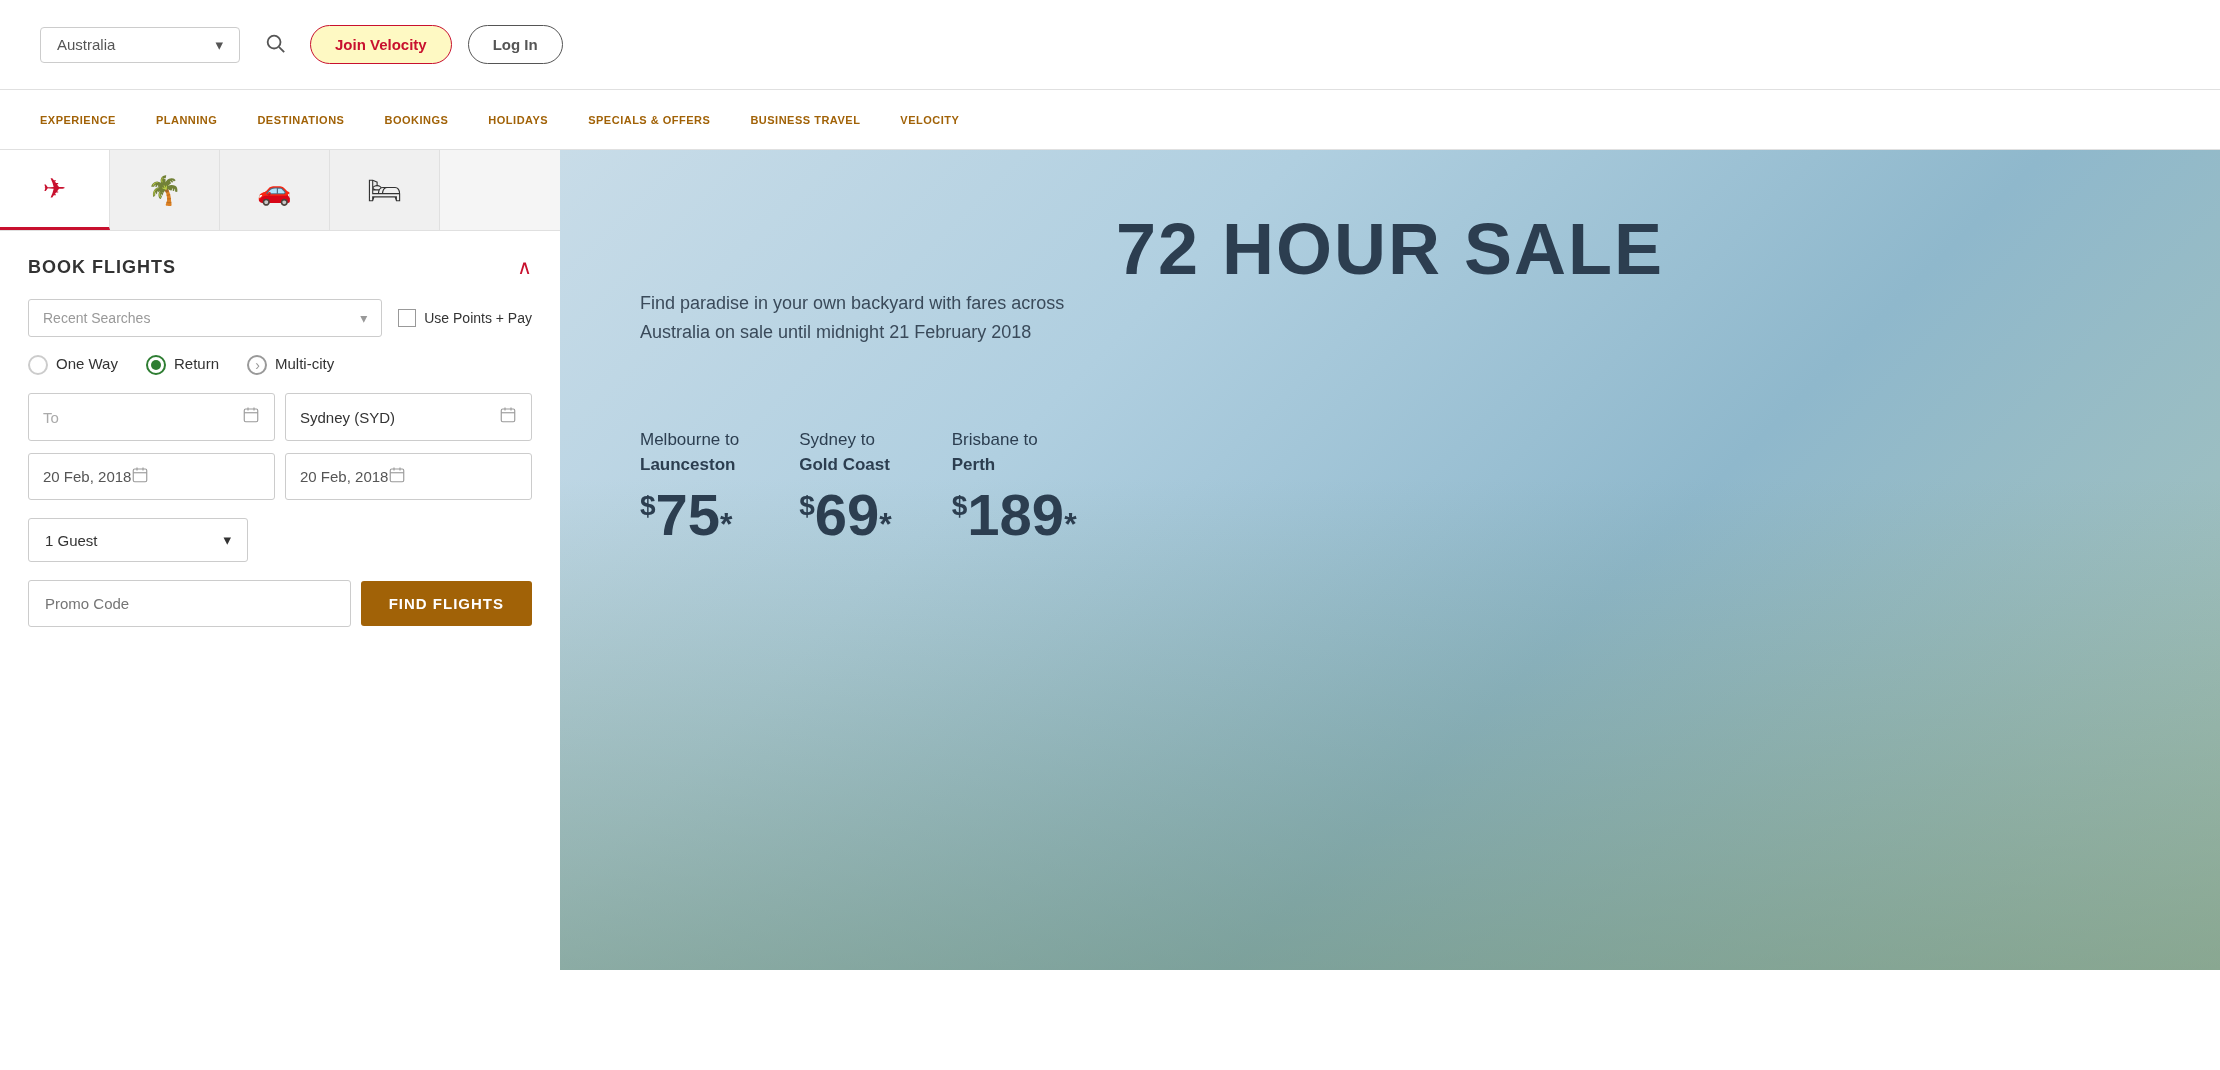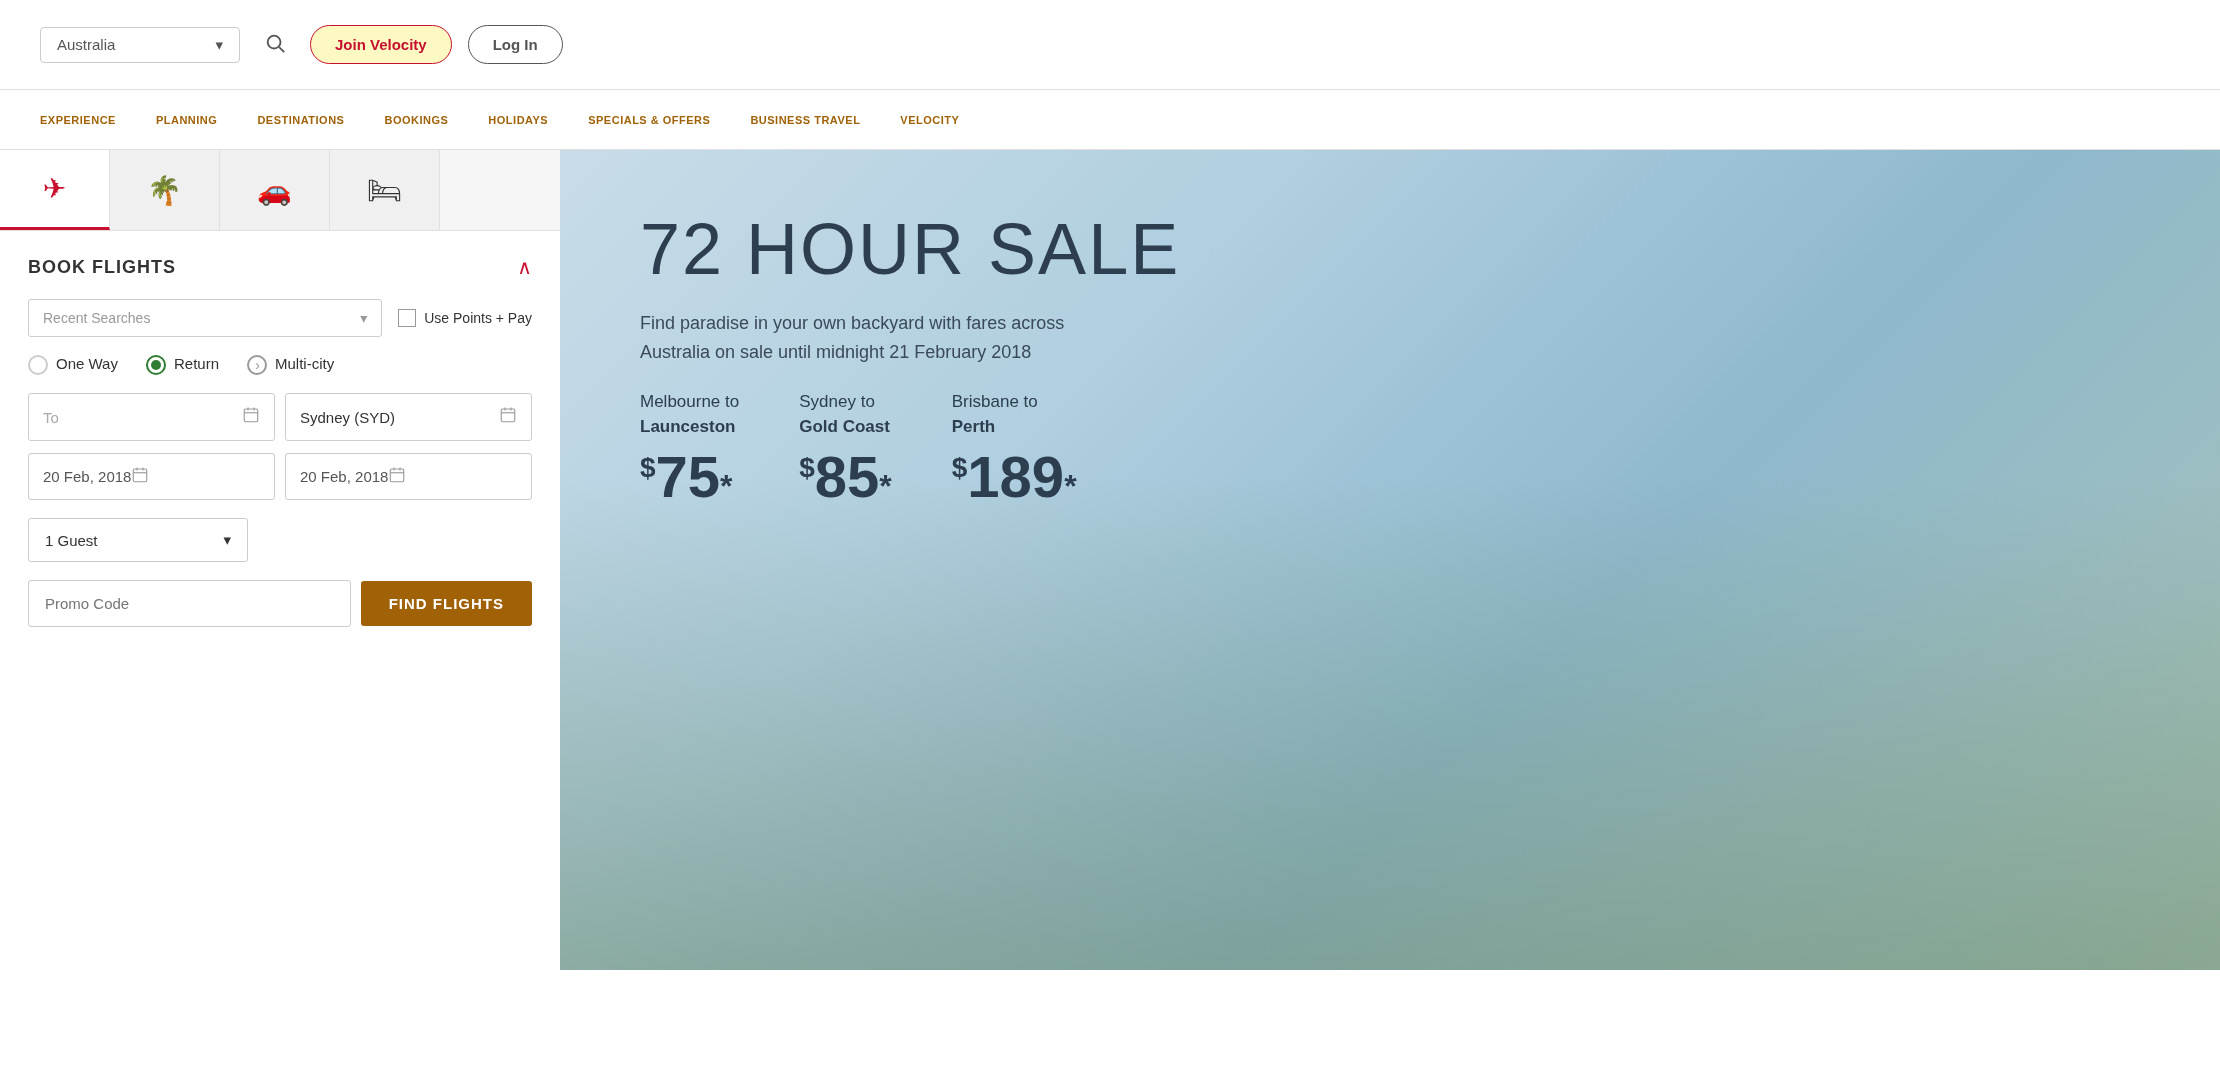--- a/index.html
+++ b/index.html
@@ -360,32 +360,32 @@
       height: 60%;
       background: linear-gradient(to top, #6a8a6a 0%, transparent 100%);
       opacity: 0.5;
     }
     .sale-content {
       position: relative;
       z-index: 2;
     }
     .sale-title {
       font-size: 72px;
-      font-weight: 400;
+      font-weight: 700;
       color: #2c3e50;
       letter-spacing: 2px;
       line-height: 1.1;
-      margin-bottom: 20px;
+      text-align: center;
     }
     .sale-subtitle {
       font-size: 18px;
       color: #3a4a5a;
       line-height: 1.6;
       max-width: 480px;
-      margin-bottom: 22px;
+      margin-bottom: 80px;
     }
     .deals-row {
       display: flex;
       gap: 60px;
       position: relative;
       z-index: 2;
     }
     .deal-item {}
     .deal-route {
       font-size: 17px;
@@ -575,21 +575,21 @@
           <sup>$</sup><span>75</span><span class="asterisk">*</span>
         </div>
       </div>
 
       <div class="deal-item">
         <div class="deal-route">
           <span>Sydney to</span>
           <strong>Gold Coast</strong>
         </div>
         <div class="deal-price">
-          <sup>$</sup><span>85</span><span class="asterisk">*</span>
+          <sup>$</sup><span>69</span><span class="asterisk">*</span>
         </div>
       </div>
 
       <div class="deal-item">
         <div class="deal-route">
           <span>Brisbane to</span>
           <strong>Perth</strong>
         </div>
         <div class="deal-price">
           <sup>$</sup><span>189</span><span class="asterisk">*</span>

